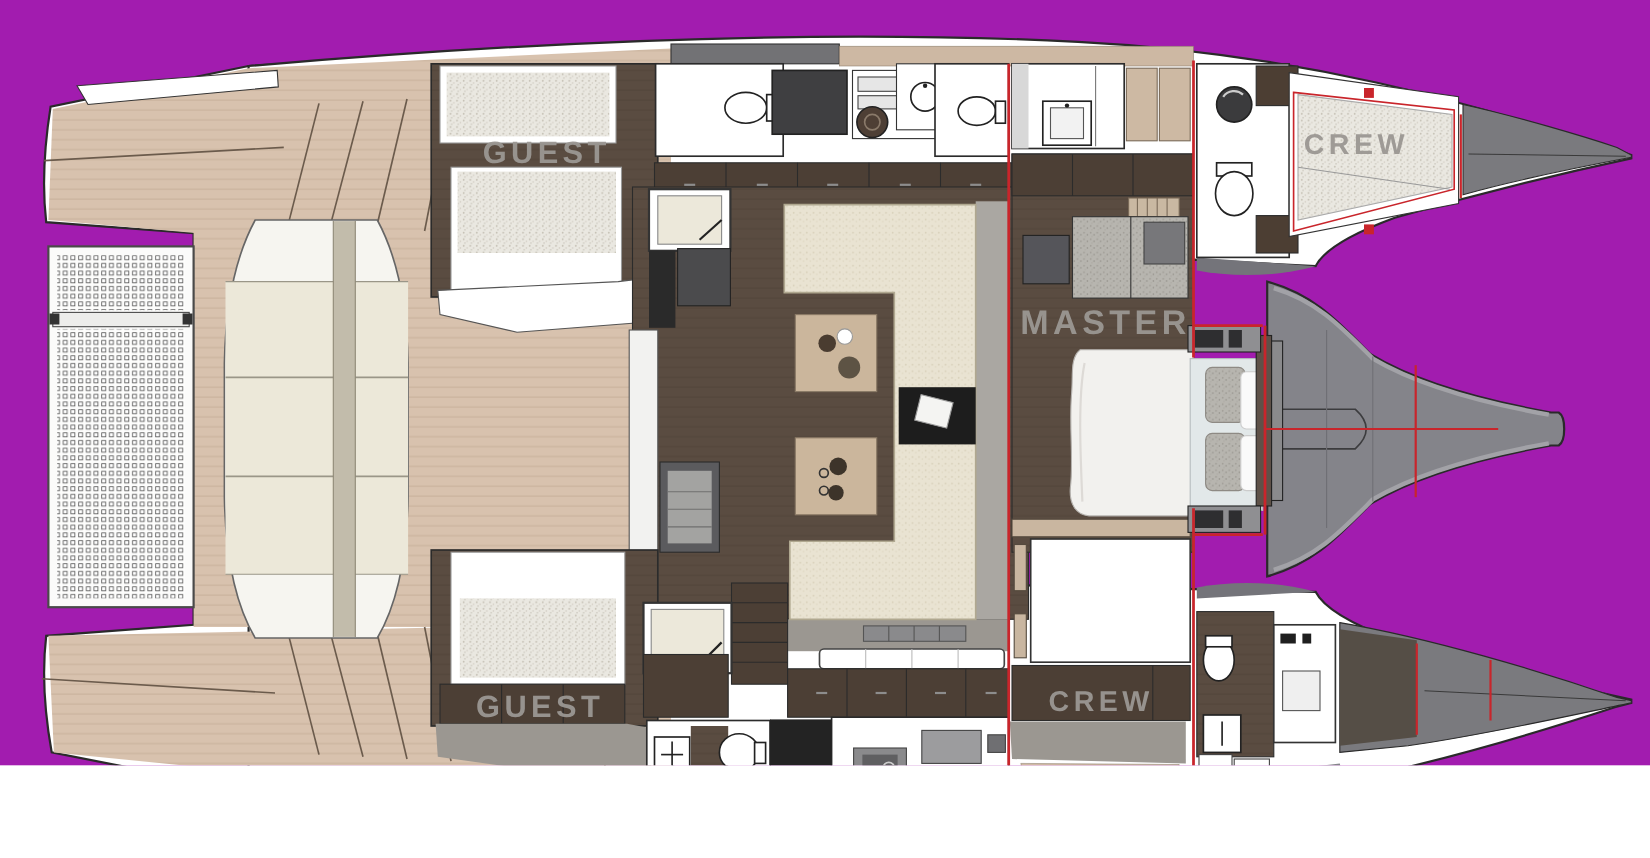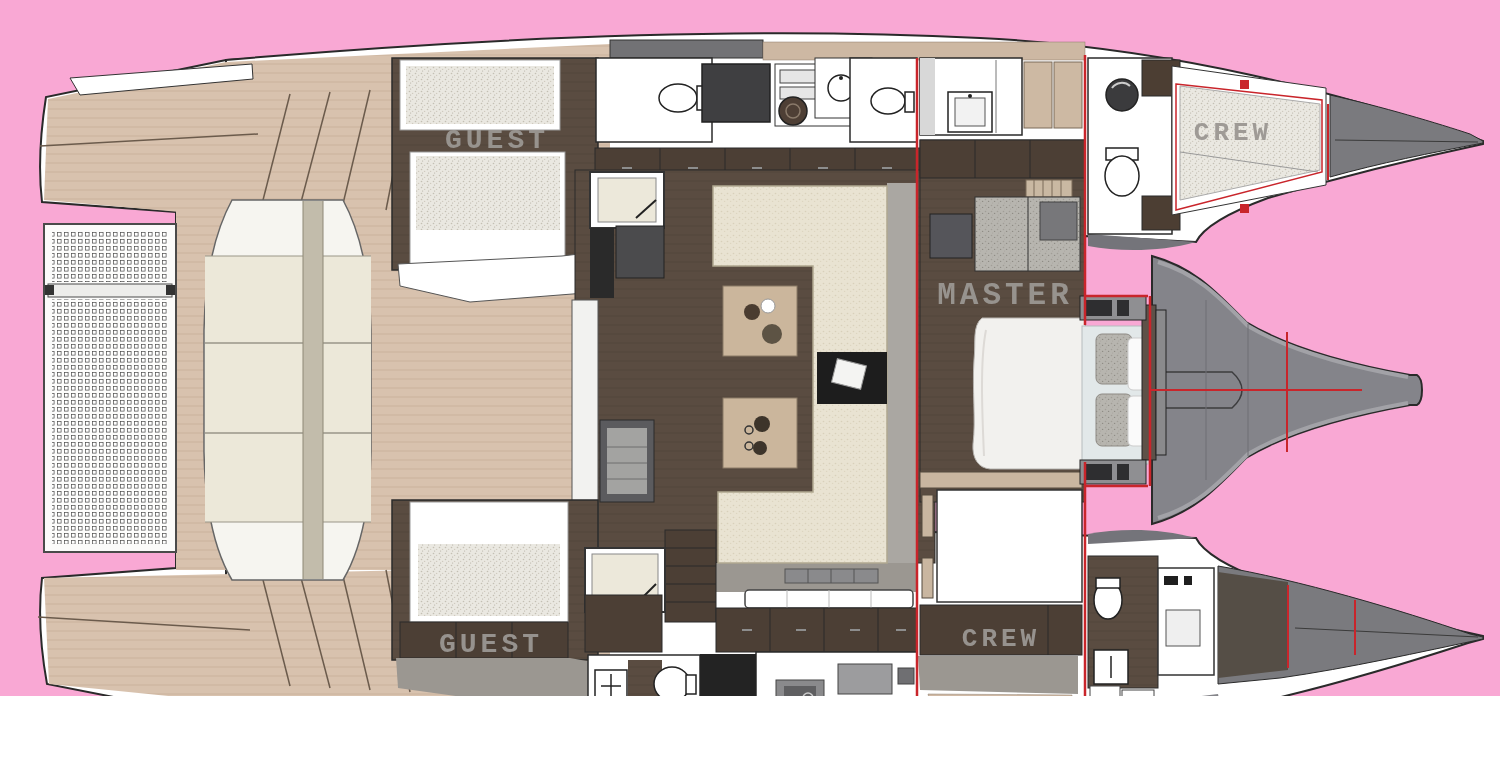--- a/index.html
+++ b/index.html
@@ -1,18 +1,18 @@
 <!DOCTYPE html>
 <html><head>
 <meta charset="utf-8">
 <title>Catamaran Deck Plan</title>
 <style>
   html,body{margin:0;padding:0;background:#ffffff;}
-  .stage{position:relative;width:1500px;height:696px;background:#f9a8d4;overflow:hidden;
-         font-family:Liberation Mono, monospace;}
+  .stage{position:relative;width:1500px;height:696px;background:#a21caf;overflow:hidden;
+         font-family:Liberation Sans, sans-serif;}
   svg{position:absolute;left:0;top:0;}
   .room-label{font-weight:bold;letter-spacing:4px;fill:#9b9793;opacity:.95;}
   .lbl-28{font-size:28px;} .lbl-26{font-size:26px;} .lbl-31{font-size:31px;}
 </style>
 </head>
 <body>
 
 <div class="stage">
 <svg width="1500" height="780" viewBox="0 0 1500 780">
   <defs>

